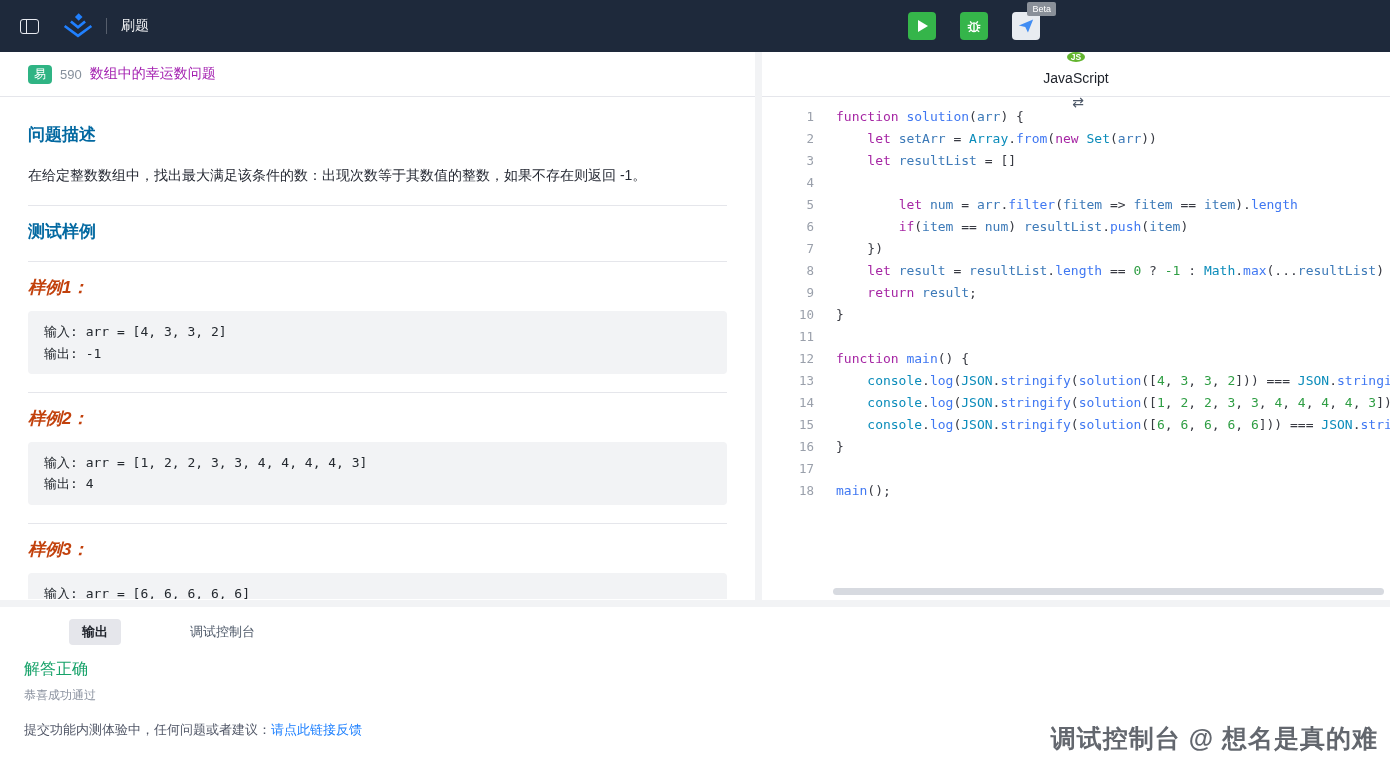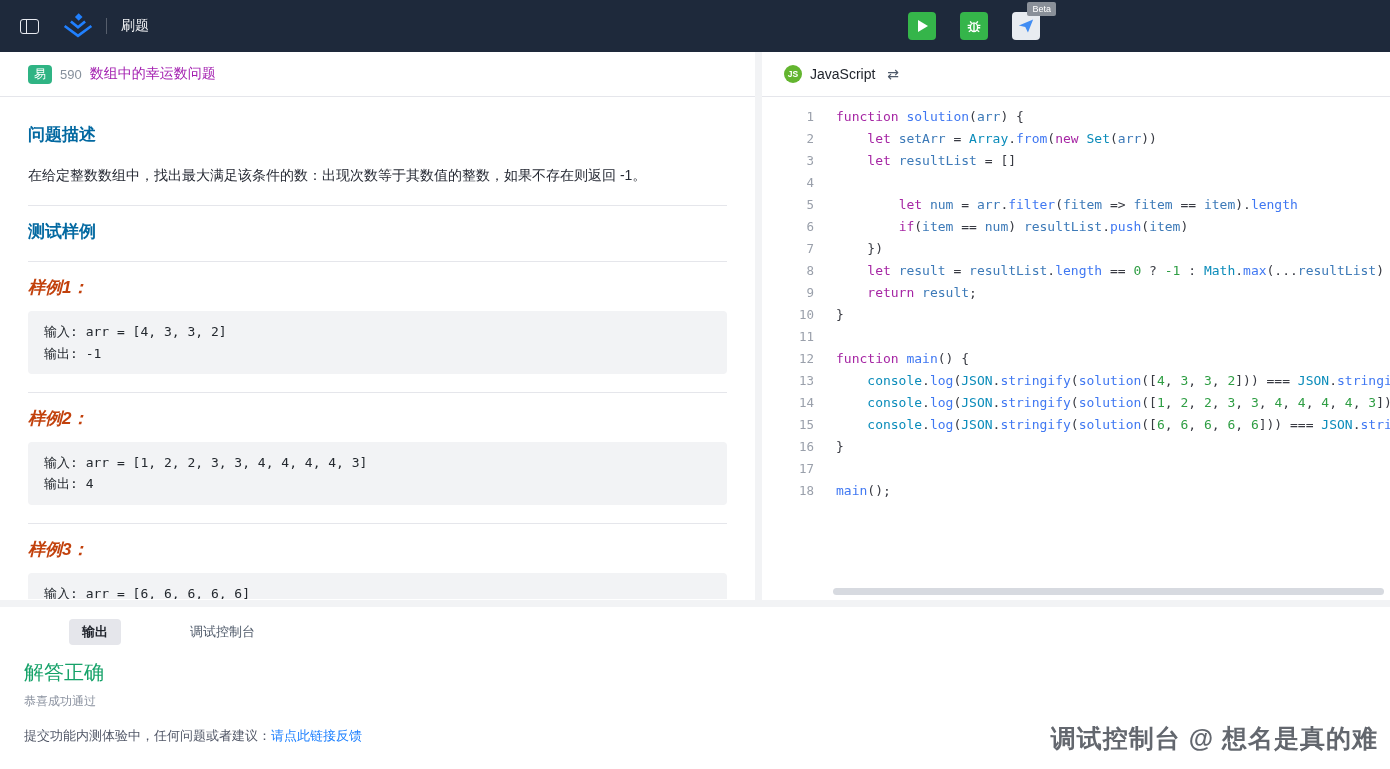--- a/index.html
+++ b/index.html
@@ -23,21 +23,21 @@
   .beta-badge { position:absolute; top:-10px; right:-16px; background:#8a9099; color:#fff; font-size:9px;
                 padding:1px 5px; border-radius:2px; line-height:12px; }
 
   
   .main { position:absolute; top:52px; left:0; right:0; height:548px; display:flex; gap:7px; background:#f2f3f5; }
   .panel { background:#fff; }
   .left-panel { width:755px; }
   .right-panel { flex:1; position:relative; }
   .panel-head { height:45px; border-bottom:1px solid #e5e6eb; display:flex; align-items:center; gap:8px; }
   .left-panel .panel-head { padding:0 28px; }
-  .right-panel .panel-head { padding:0 22px; }
+  .right-panel .panel-head { padding:0 22px;flex-direction:column; }
 
   .diff-badge { background:#2fb484; color:#fff; font-size:12px; padding:1px 6px; border-radius:4px; line-height:17px; }
   .prob-id { color:#86909c; font-size:13px; }
   .prob-title { color:#a21caf; font-size:14px; font-weight:500; }
 
   .left-body { height:calc(100% - 46px); overflow:hidden; padding:26px 28px 20px 28px; }
   .sec-heading { font-size:17px; font-weight:700; color:#0369a1; margin-bottom:18px; }
   .desc { font-size:14px; color:#252933; line-height:1.65; }
   .rule { border:0; border-top:1px solid #e5e6eb; margin:18px 0 14px 0; }
   .sample-label { font-size:17px; font-weight:700; font-style:italic; color:#c2410c; margin:4px 0 12px 0; }
@@ -59,21 +59,21 @@
   .pin::after { content:""; position:absolute; left:5px; top:9px; width:2px; height:8px; background:#33415c; }
   .tk-kw { color:#a626a4; } .tk-fn { color:#4078f2; } .tk-bi { color:#0b8cba; }
   .tk-vr { color:#3d7ab8; } .tk-nm { color:#2f9e44; }
   .hscroll { position:absolute; left:71px; right:6px; bottom:5px; height:7px; background:#d7dae0; border-radius:4px; cursor:pointer; }
 
   
   .console { position:absolute; top:607px; left:0; right:0; bottom:0; background:#fff; padding:12px 24px; }
   .console-tabs { display:flex; align-items:center; gap:24px; }
   .console-tab { font-size:13px; color:#4e5969; cursor:pointer;margin-left:45px; }
   .console-tab.active { background:#e5e6eb; color:#1d2129; font-weight:700; padding:4px 13px; border-radius:4px; }
-  .result-title { margin-top:14px; font-size:20px; font-weight:500; color:#16a269; }
+  .result-title { margin-top:14px; font-size:16px; font-weight:500; color:#16a269; }
   .result-sub { margin-top:7px; font-size:12px; color:#8a919f; }
   .feedback { margin-top:17px; font-size:13px; color:#515767; }
   .feedback a { color:#1e80ff; text-decoration:none; cursor:pointer; }
   .watermark { position:absolute; right:12px; bottom:14px; font-size:25px; font-weight:700;
                color:#41464f; opacity:.82; letter-spacing:1px; }
 </style>
 </head>
 <body>
 
 <div class="topbar">

